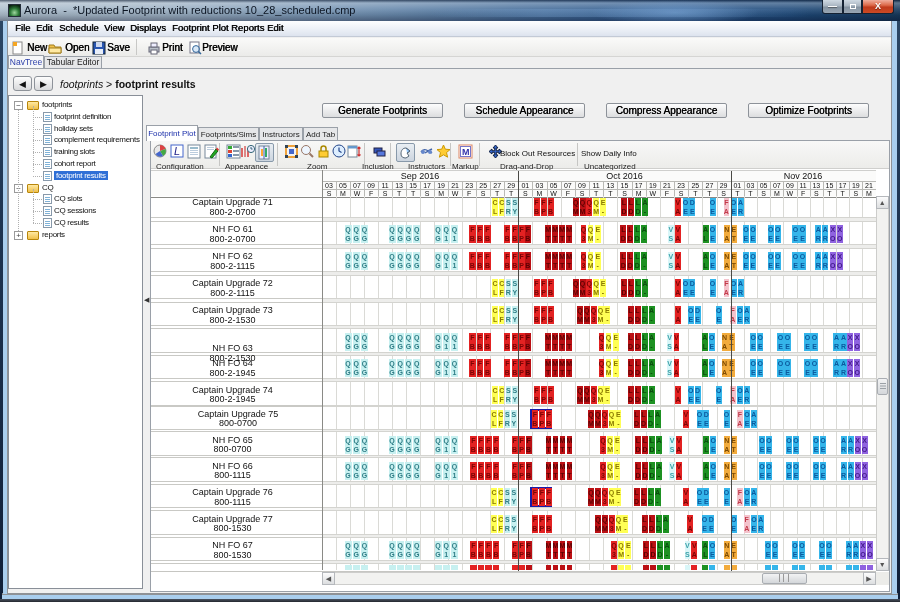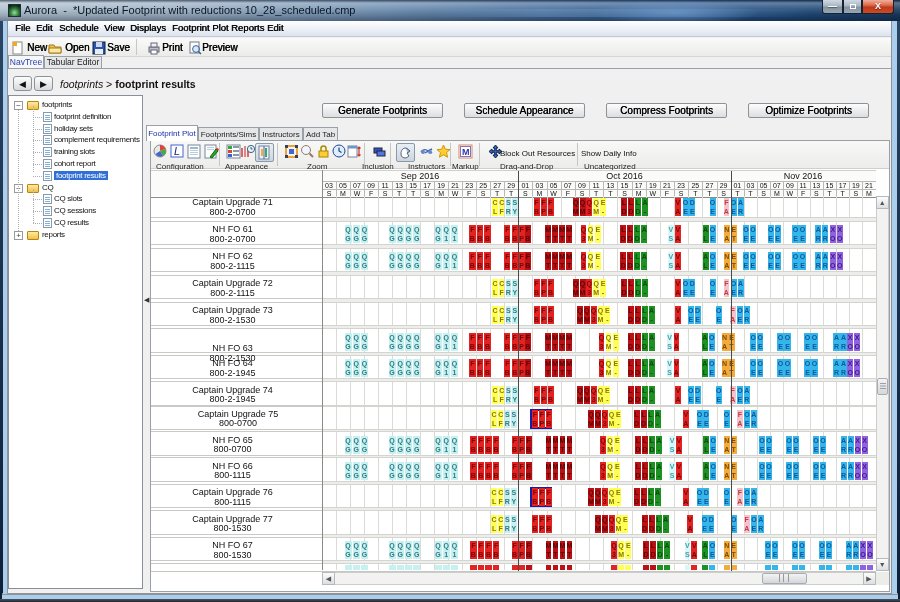--- a/index.html
+++ b/index.html
@@ -161,21 +161,21 @@
 <div class="texp" style="left:5px;top:134.79999999999998px">+</div>
 <div class="tfold" style="left:18px;top:134.79999999999998px"></div>
 <div class="ti" style="left:33px;top:133.79999999999998px">reports</div>
 <div class="a" style="left:9px;top:14px;width:1px;height:121px;border-left:1px dotted #b0b0b0"></div>
 <div class="a" style="left:24px;top:10px;width:1px;height:66px;border-left:1px dotted #b0b0b0"></div>
 <div class="a" style="left:24px;top:93px;width:1px;height:34px;border-left:1px dotted #b0b0b0"></div>
 </div>
 <div class="a" style="left:144px;top:295px;width:4px;height:10px;font-size:7px;color:#333;line-height:10px">◀</div>
 <div class="gbtn" style="left:322px">Generate Footprints</div>
 <div class="gbtn" style="left:464px">Schedule Appearance</div>
-<div class="gbtn" style="left:606px">Compress Footprints</div>
+<div class="gbtn" style="left:606px">Compress Appearance</div>
 <div class="gbtn" style="left:748px">Optimize Footprints</div>
 <div class="ptab" style="left:146px;top:125px;width:52px;height:16px;background:#fff;border-bottom:none;z-index:3;line-height:15px;color:#1b2faa;font-size:8px">Footprint Plot</div>
 <div class="ptab" style="left:198px;top:127px;width:61px;height:14px;background:#e6e7e9;line-height:13px;font-size:8px">Footprints/Sims</div>
 <div class="ptab" style="left:259px;top:127px;width:44px;height:14px;background:#e6e7e9;line-height:13px;font-size:8px">Instructors</div>
 <div class="ptab" style="left:303px;top:127px;width:35px;height:14px;background:#e6e7e9;line-height:13px;font-size:8px">Add Tab</div>
 <div id="pane"></div>
 <div id="ptb"></div>
 <div class="pico" style="left:153px;top:144px"><svg width="15" height="15">
       <circle cx="7" cy="7" r="6" fill="#e8e8e8" stroke="#888"></circle>
       <path d="M7 7 L7 1 A6 6 0 0 1 12.5 5 Z" fill="#d44"></path>

